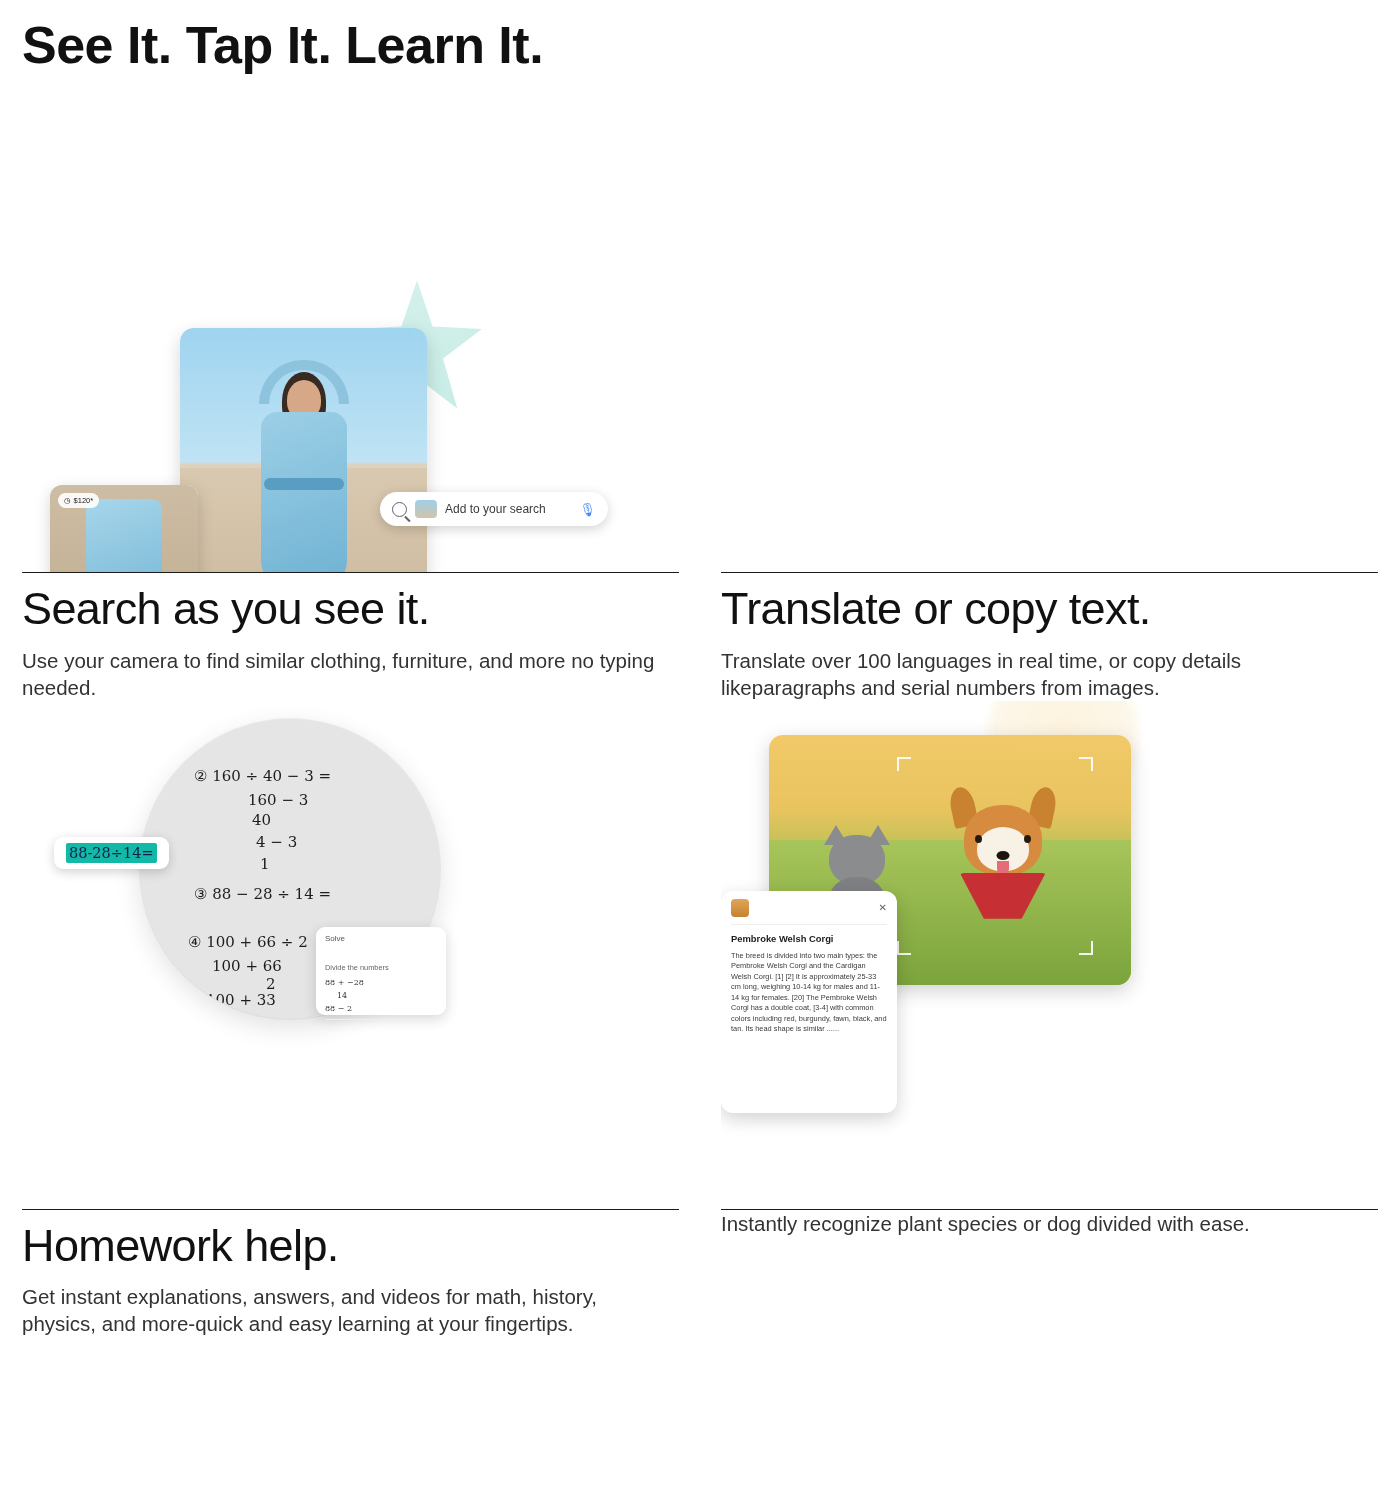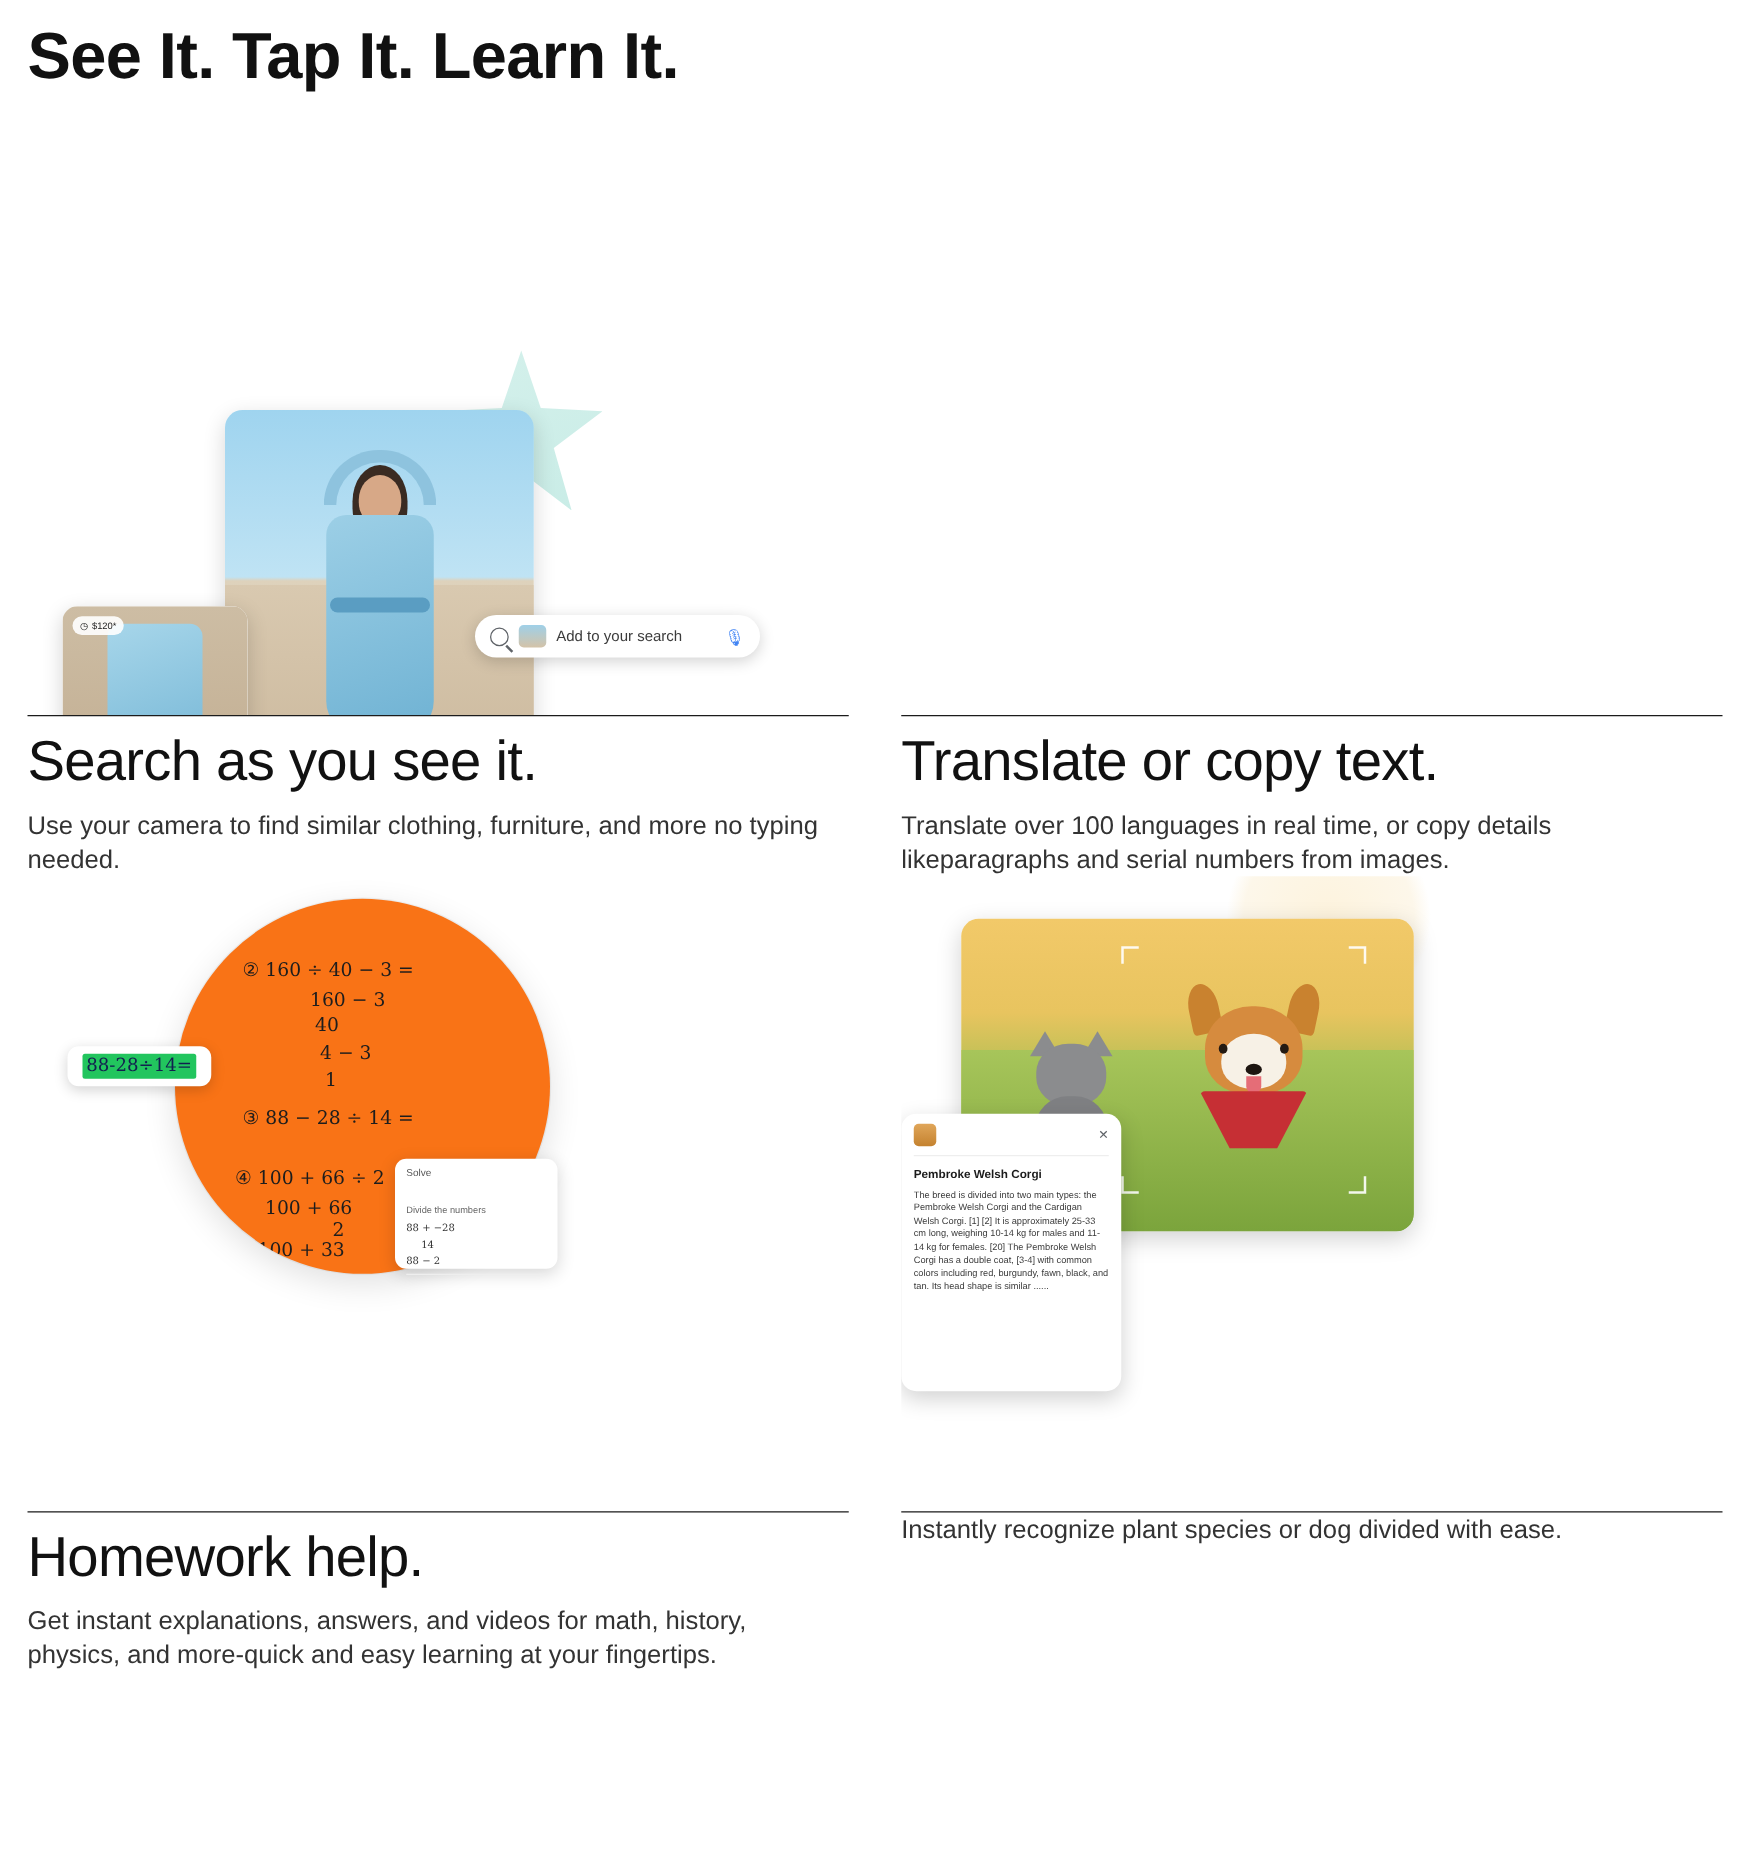--- a/index.html
+++ b/index.html
@@ -182,35 +182,35 @@
     flex:0 0 auto;
   }
   .search-pill .mic {
     margin-left:auto; color:#4285f4; font-size:13px;
   }
 
   
   .math-circle {
     position:absolute; left:118px; top:896px;
     width: 300px; height: 300px; border-radius:50%;
-    background:#f97316;
+    background:#e5e5e5;
     box-shadow: 0 0 0 1px rgba(0,0,0,.05), 0 8px 26px rgba(0,0,0,.12);
     overflow:hidden;
     font-family:"DejaVu Serif", serif;
     color:#1d1d1d;
   }
   .math-line { position:absolute; white-space:nowrap; font-size:15px; }
   .eq-chip {
     position:absolute; left:32px; top:1014px;
     background:#fff; border-radius: 9px;
     box-shadow: 0 3px 11px rgba(0,0,0,.18);
     padding: 7px 12px;
   }
   .eq-chip .hl {
-    background:#22c55e; color:#12204f;
+    background:#14b8a6; color:#12204f;
     padding: 2px 3px; border-radius:2px;
     font-size: 14.5px; font-family:"DejaVu Serif", serif;margin-top:28px;
   }
   .solve-card {
     position:absolute; left:294px; top:1104px;
     width: 130px; height: 88px;
     background:#fff; border-radius: 9px;
     box-shadow: 0 4px 14px rgba(0,0,0,.16);
     padding: 7px 9px;
     font-size: 8px; color:#333;

